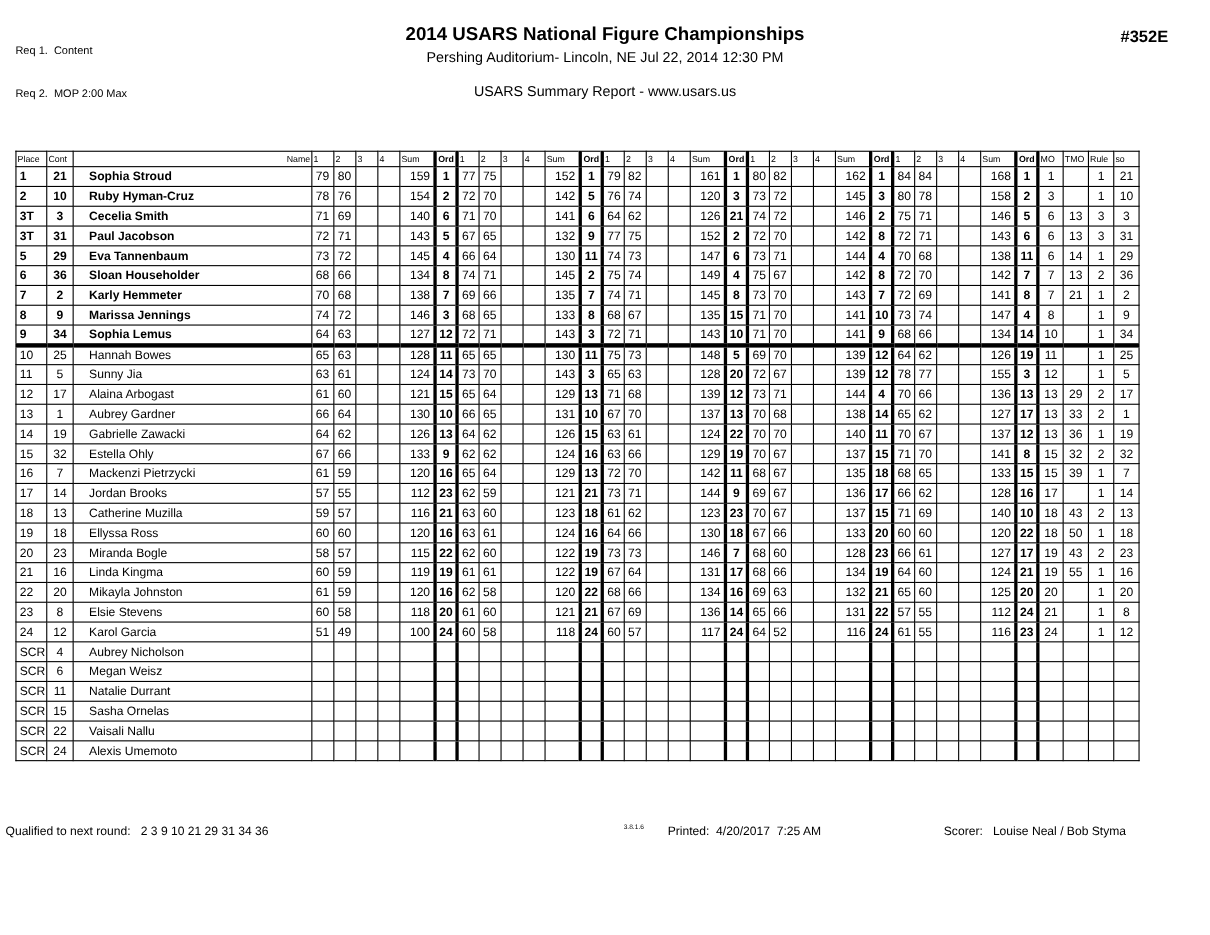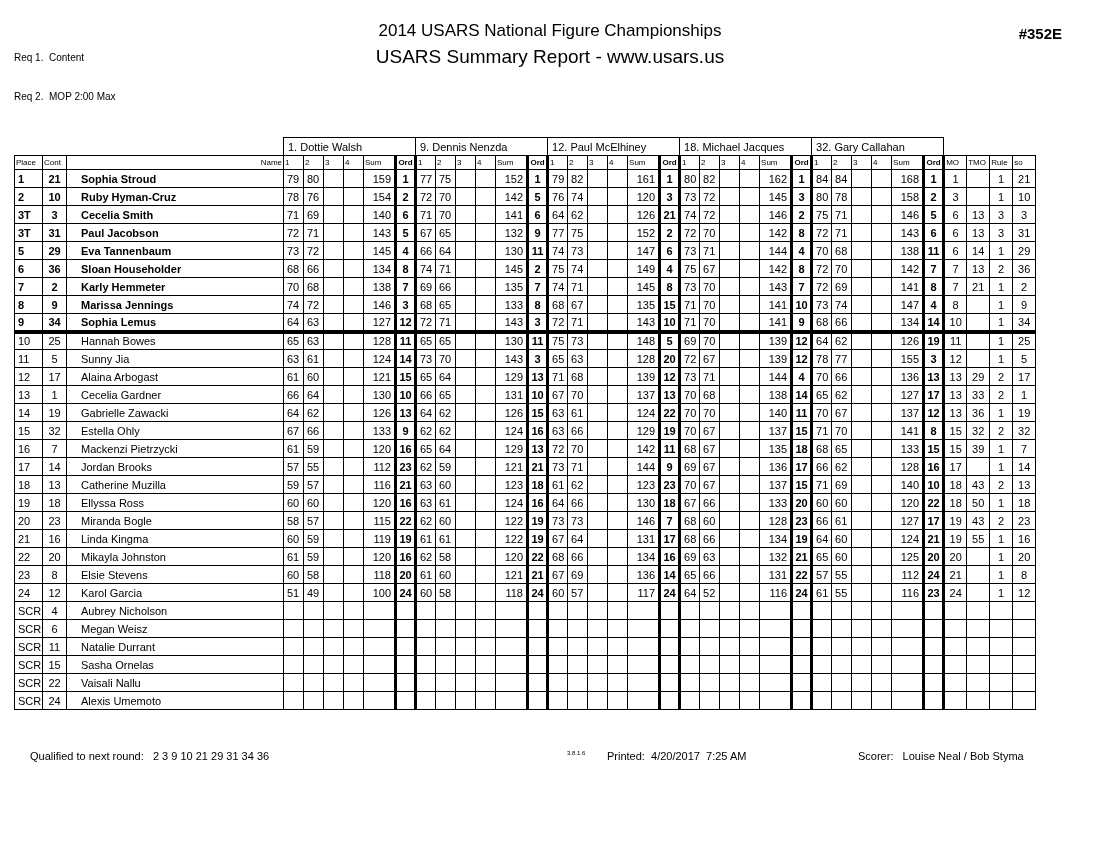--- a/index.html
+++ b/index.html
@@ -1,62 +1,63 @@
 <!DOCTYPE html>
 <html><head>
 <meta charset="utf-8">
 <style>
   * { margin:0; padding:0; box-sizing:border-box; }
   html,body { background:#fff; }
   body { font-family:"Liberation Sans","DejaVu Sans",sans-serif; color:#000; }
   .page { position:relative; width:1100px; height:850px; background:#fff; overflow:hidden; }
 
-  .req { position:absolute; left:14px; top:25px; font-size:10px; line-height:13px; white-space:pre; }
+  .req { position:absolute; left:14px; top:14px; font-size:10px; line-height:13px; white-space:pre; }
   .titles { position:absolute; left:0; top:21px; width:1100px; text-align:center; }
-  .t1 { font-size:17px; font-weight:normal; }
+  .t1 { font-size:17px; font-weight:bold; }
   .t2 { font-size:13px; margin-top:3px; }
   .t3 { font-size:19px; font-weight:bold; margin-top:4px; }
-  .t4 { font-size:19px; margin-top:5px; }
+  .t4 { font-size:13px; margin-top:16px; }
   .evnum { position:absolute; right:38px; top:25px; font-size:15px; font-weight:bold; }
 
   table { border-collapse:collapse; table-layout:fixed; position:absolute; left:14px; top:137px; width:1021px; }
   td { border:1px solid #000; height:18px; font-size:11px; padding:0 2px; overflow:hidden; white-space:nowrap; }
   td.blank { border:none; }
   td.jname { font-size:11px; height:15px; padding-left:4px; text-align:left; }
   td.h { font-size:8px; height:14px; padding:0 1px; }
   td.hname { text-align:right; padding-left:4px; }
   td.ord { border-left:3px solid #000; border-right:3px solid #000; font-weight:bold; text-align:center; padding:0 1px; }
   td.place { text-align:left; padding-left:3px; }
   td.cont { text-align:center; }
   td.name { text-align:left; padding-left:14px; }
   td.s { text-align:left; padding-left:3px; }
   td.sum { text-align:right; padding-right:3px; }
   td.mo, td.tmo, td.rule, td.so { text-align:center; }
   tr.qual td.place, tr.qual td.cont, tr.qual td.name { font-weight:bold; }
   tr.cutline td { border-bottom:4px solid #000; }
 
   .footer { position:absolute; left:0; top:750px; width:1100px; height:16px; font-size:11px; }
   .footer span { white-space:pre; }
-  .f-qual { position:absolute; left:30px; }
+  .f-qual { position:absolute; left:5px; }
   .f-ver { position:absolute; left:567px; top:0; font-size:6px; }
   .f-printed { position:absolute; left:607px; }
   .f-scorer { position:absolute; left:858px;text-align:center; }
 </style>
 </head>
 <body>
 
 <div class="page">
 
   <div class="req">
     <div>Req 1.  Content</div>
     <div>Req 2.  MOP 2:00 Max</div>
   </div>
 
   <div class="titles">
     <div class="t1">2014 USARS National Figure Championships</div>
+    <div class="t2">Pershing Auditorium- Lincoln, NE  Jul 22, 2014  12:30 PM</div>
     <div class="t4">USARS Summary Report - www.usars.us</div>
   </div>
 
   <div class="evnum">#352E</div>
 
   <table id="results">
     <colgroup id="cols">
         <col style="width: 28px;">
         <col style="width: 24px;">
         <col style="width: 217px;">
@@ -89,29 +90,20 @@
         <col style="width: 20px;">
         <col style="width: 20px;">
         <col style="width: 32px;">
         <col style="width: 20px;">
         <col style="width: 23px;">
         <col style="width: 23px;">
         <col style="width: 23px;">
         <col style="width: 23px;">
       </colgroup>
     <thead id="results-head">
-        <tr>
-          <td class="blank" colspan="3"></td>
-          <td class="jname" colspan="6">1.  Dottie Walsh</td>
-          <td class="jname" colspan="6">9.  Dennis Nenzda</td>
-          <td class="jname" colspan="6">12.  Paul McElhiney</td>
-          <td class="jname" colspan="6">18.  Michael Jacques</td>
-          <td class="jname" colspan="6">32.  Gary Callahan</td>
-          <td class="blank" colspan="4"></td>
-        </tr>
         <tr>
           <td class="h">Place</td>
           <td class="h">Cont</td>
           <td class="h hname">Name</td>
           <td class="h">1</td>
           <td class="h">2</td>
           <td class="h">3</td>
           <td class="h">4</td>
           <td class="h">Sum</td>
           <td class="h ord">Ord</td>
@@ -610,21 +602,21 @@
           <td class="sum">136</td>
           <td class="ord">13</td>
           <td class="mo">13</td>
           <td class="tmo">29</td>
           <td class="rule">2</td>
           <td class="so">17</td>
         </tr>
         <tr>
           <td class="place">13</td>
           <td class="cont">1</td>
-          <td class="name">Cecelia Gardner</td>
+          <td class="name">Aubrey Gardner</td>
           <td class="s">66</td>
           <td class="s">64</td>
           <td class="s"></td>
           <td class="s"></td>
           <td class="sum">130</td>
           <td class="ord">10</td>
           <td class="s">66</td>
           <td class="s">65</td>
           <td class="s"></td>
           <td class="s"></td>

